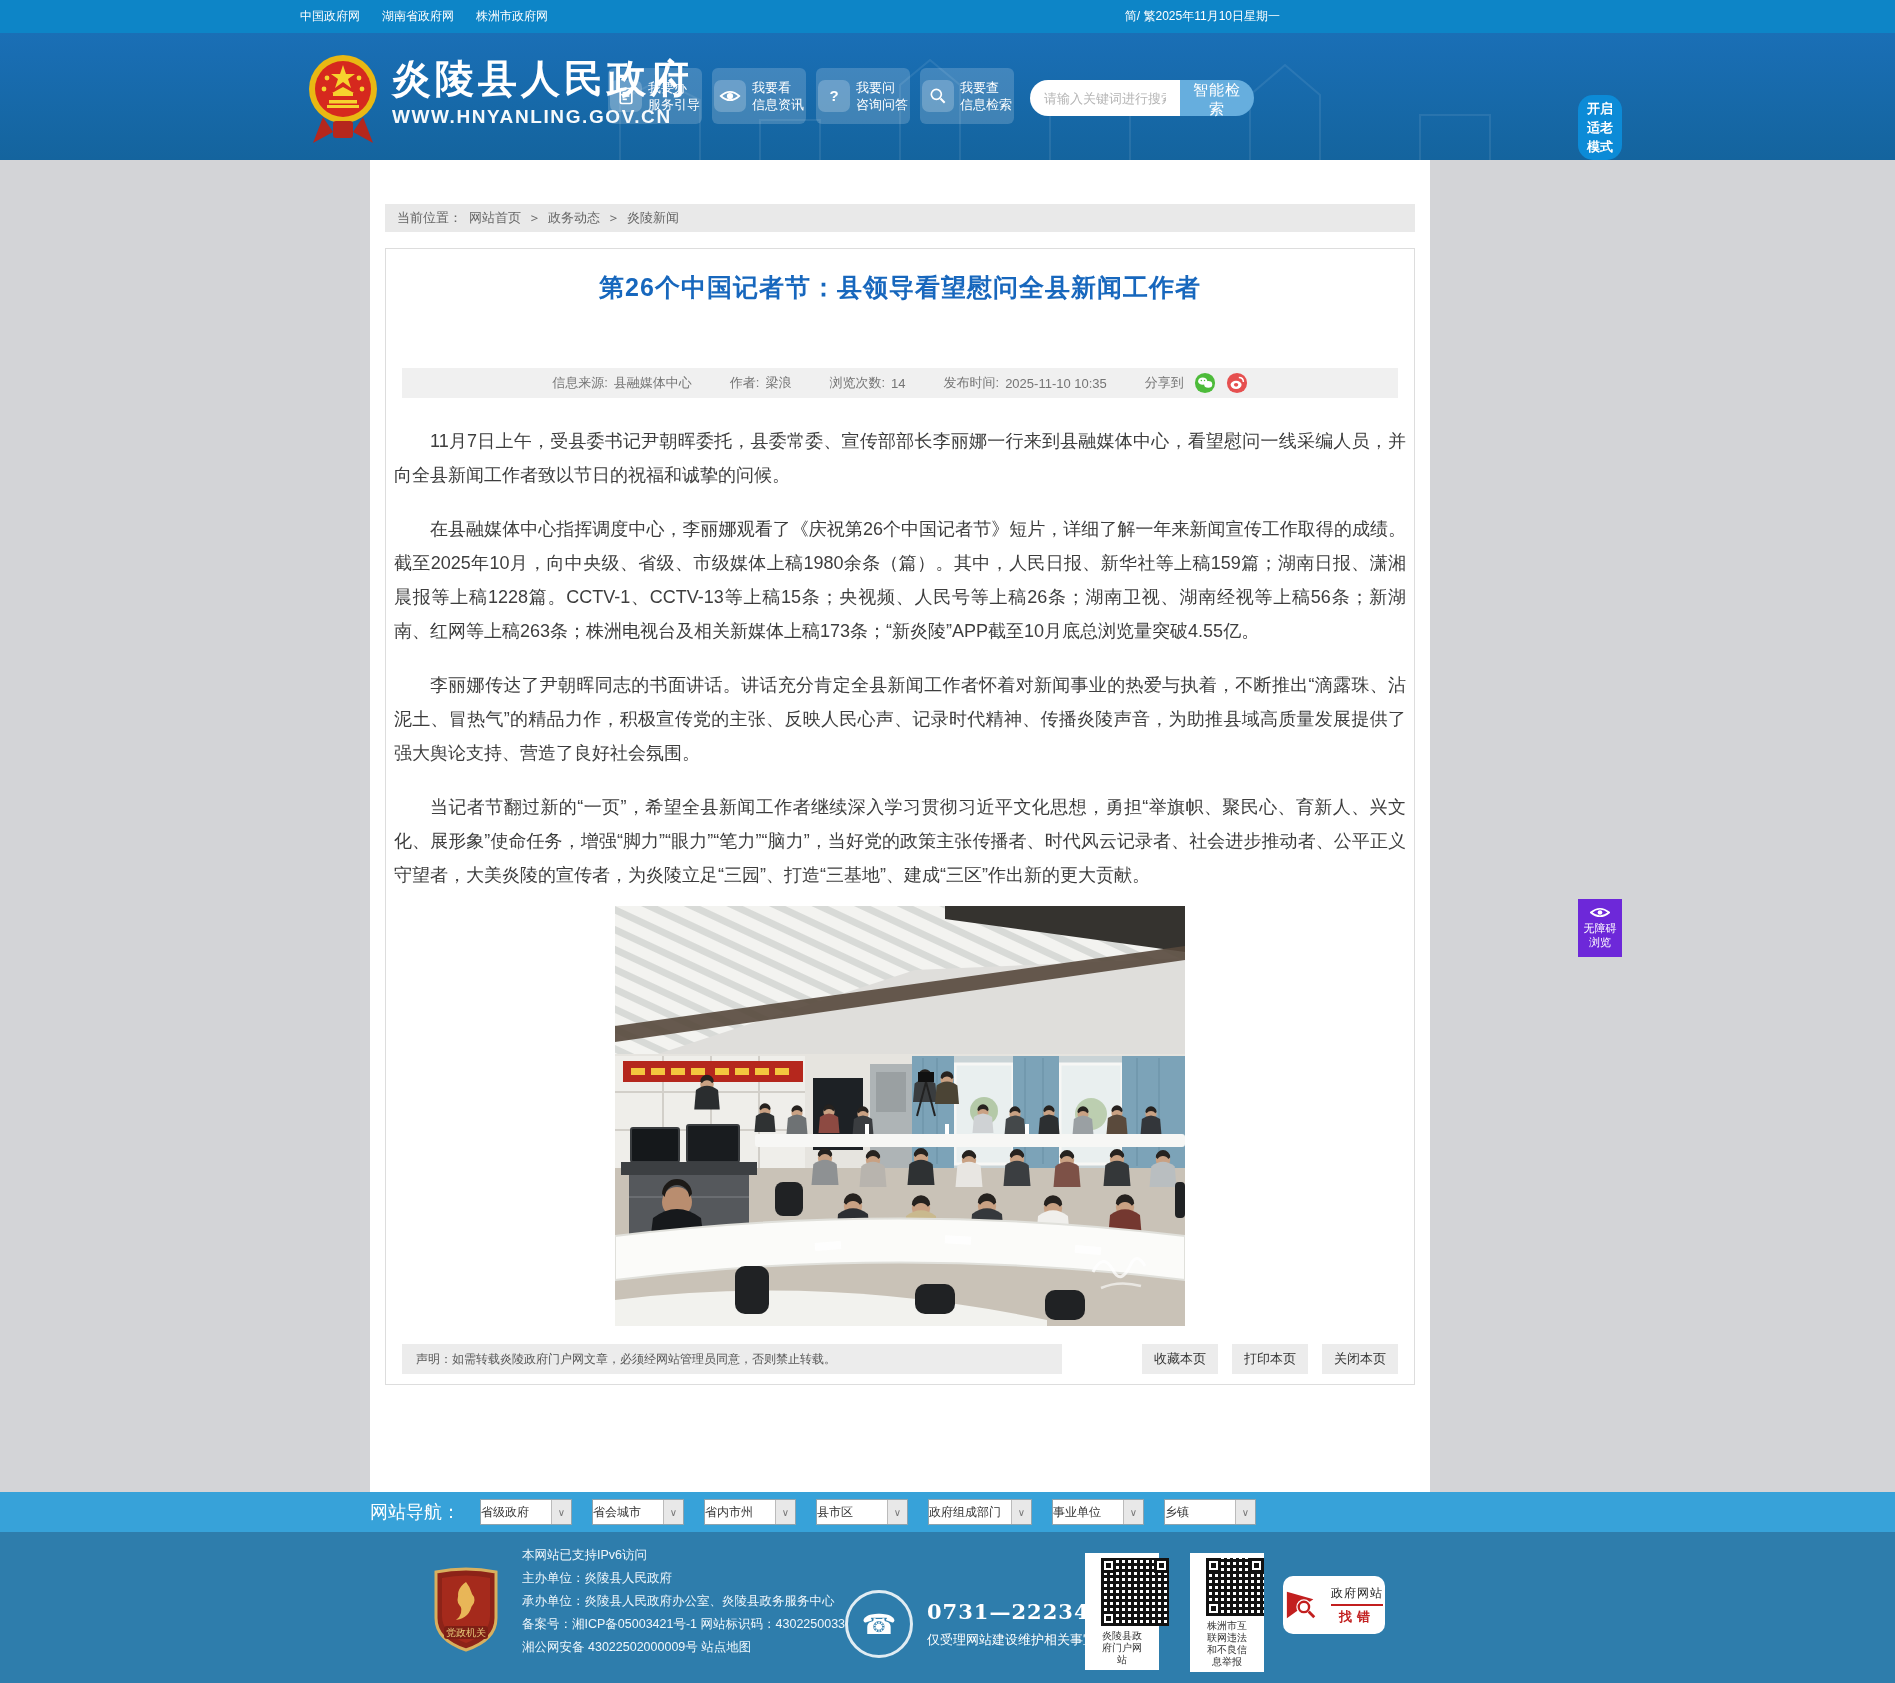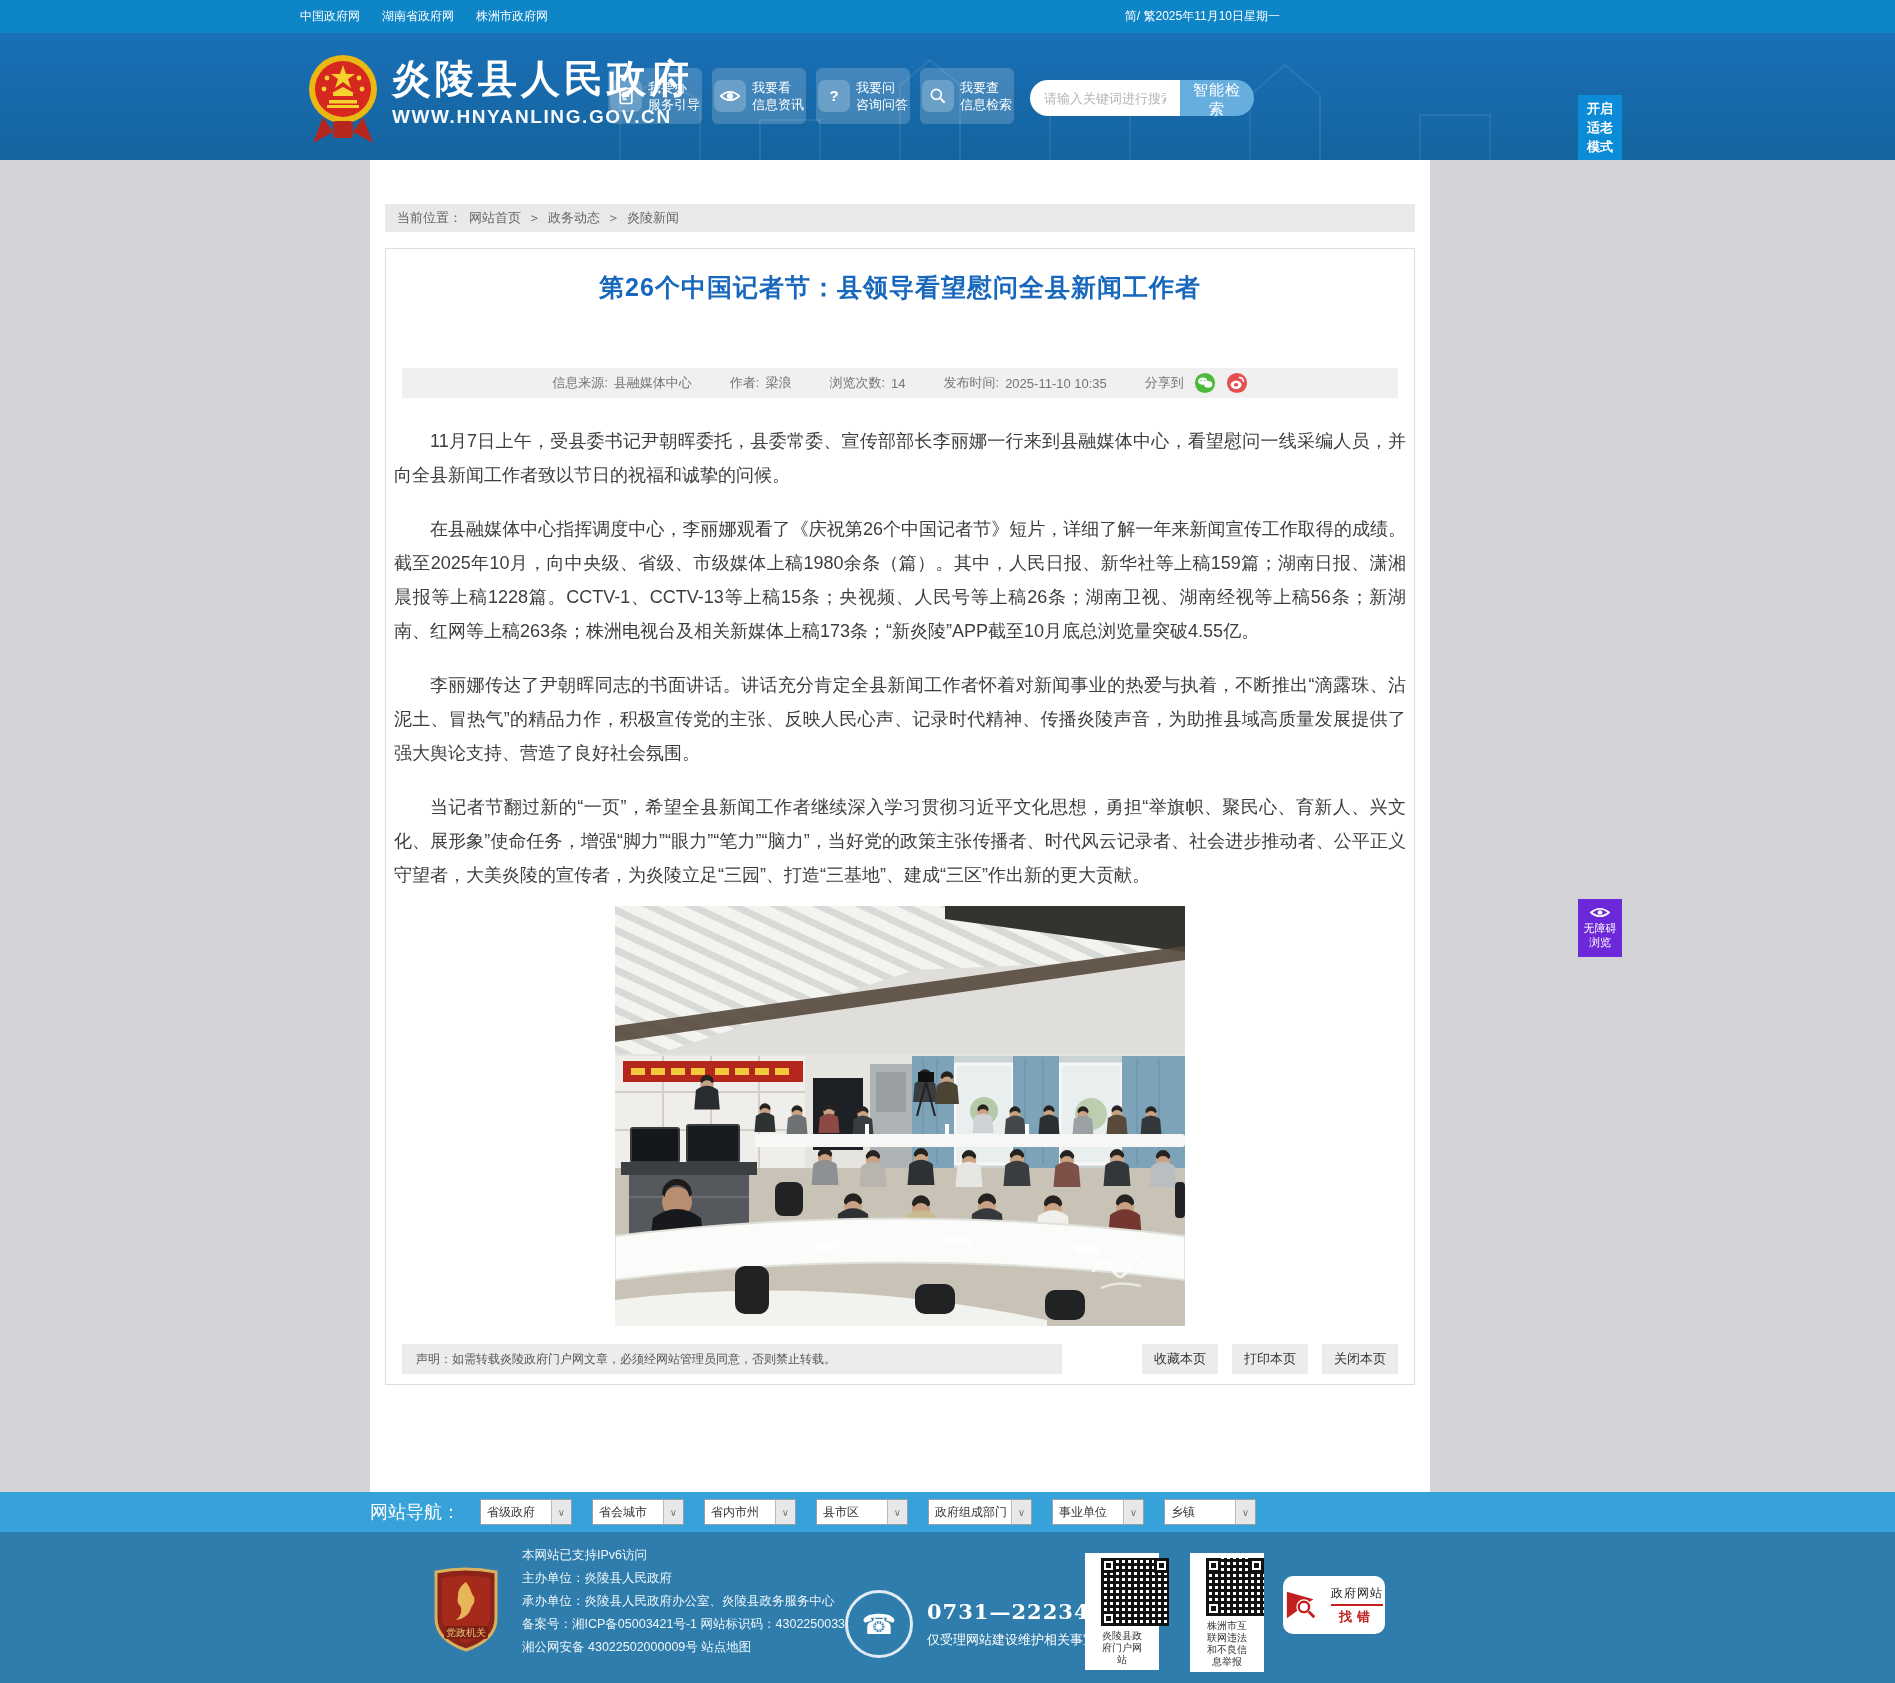--- a/index.html
+++ b/index.html
@@ -25,21 +25,21 @@
        display:flex;align-items:center;justify-content:center;}
   .svc-txt{font-size:13px;line-height:17px;white-space:nowrap;}
   .searchbar{position:absolute;left:1030px;top:47px;display:flex;height:36px;}
   .searchbar input{width:150px;height:36px;border:none;outline:none;border-radius:18px 0 0 18px;
        padding:0 14px;font-size:13px;color:#333;box-sizing:border-box;background:#fff;}
   .searchbar input::placeholder{color:#b5b5b5;}
   .search-btn{width:74px;background:#66aede;color:#fff;font-size:15px;border:none;
        border-radius:0 18px 18px 0;cursor:pointer;letter-spacing:1px;}
   .elder-btn{position:absolute;left:1578px;top:95px;width:44px;background:#0c8bd7;color:#fff;
        font-size:13px;font-weight:bold;text-align:center;line-height:19px;padding:4px 0;
-       cursor:pointer;z-index:6;}
+       cursor:pointer;z-index:6;border-radius:15px;}
   
   .content-col{position:absolute;left:370px;top:160px;width:1060px;height:1332px;background:#fff;
        overflow:hidden;}
   .breadcrumb{margin:44px 15px 0;background:#e9e9e9;height:28px;display:flex;align-items:center;
        padding-left:12px;font-size:13px;color:#666;gap:7px;}
   .breadcrumb .bc-link{cursor:pointer;}
   .article-panel{margin:16px 15px 0;border:1px solid #ddd;padding:0 0 10px;}
   .article-title{margin:22px 10px 0;text-align:center;color:#1767bd;font-size:25px;
        font-weight:bold;letter-spacing:1px;}
   .meta-bar{margin:64px 16px 0;background:#f0f0f0;height:30px;display:flex;align-items:center;
@@ -58,21 +58,21 @@
   .pg-act{background:#ececec;margin-left:14px;padding:0 12px;font-size:13px;color:#333;
        line-height:30px;cursor:pointer;white-space:nowrap;}
   
   .sitenav{position:absolute;left:0;top:1492px;width:100%;height:40px;background:#37a2d9;
        display:flex;align-items:center;padding-left:370px;box-sizing:border-box;}
   .sitenav-label{color:#fff;font-size:18px;margin-right:20px;}
   .sels{display:flex;gap:20px;}
   .sel{width:92px;height:26px;background:#fff;border:1px solid #8fa3ad;display:flex;
        align-items:center;font-size:12px;color:#333;cursor:pointer;box-sizing:border-box;}
   .sel.wide{width:104px;}
-  .sel .sel-label{flex:1;padding-left:6px;white-space:nowrap;overflow:hidden;}
+  .sel .sel-label{flex:1;white-space:nowrap;overflow:hidden;}
   .sel .sel-arrow{width:19px;height:24px;background:#e8e8e8;border-left:1px solid #bbb;
        display:flex;align-items:center;justify-content:center;color:#777;font-size:10px;}
   .sel .sel-arrow::after{content:"∨";}
   
   .footer{position:absolute;left:0;top:1532px;width:100%;height:151px;background:#2e7dac;color:#fff;}
   .badge{position:absolute;left:432px;top:34px;width:68px;height:86px;}
   .flines{position:absolute;left:522px;top:12px;font-size:12.5px;line-height:23px;color:#eef6fb;}
   .flines .lnk{cursor:pointer;}
   .phone-sec{position:absolute;left:845px;top:58px;display:flex;align-items:center;gap:14px;}
   .phone-circle{width:62px;height:62px;border:3px solid rgba(255,255,255,.85);border-radius:50%;

